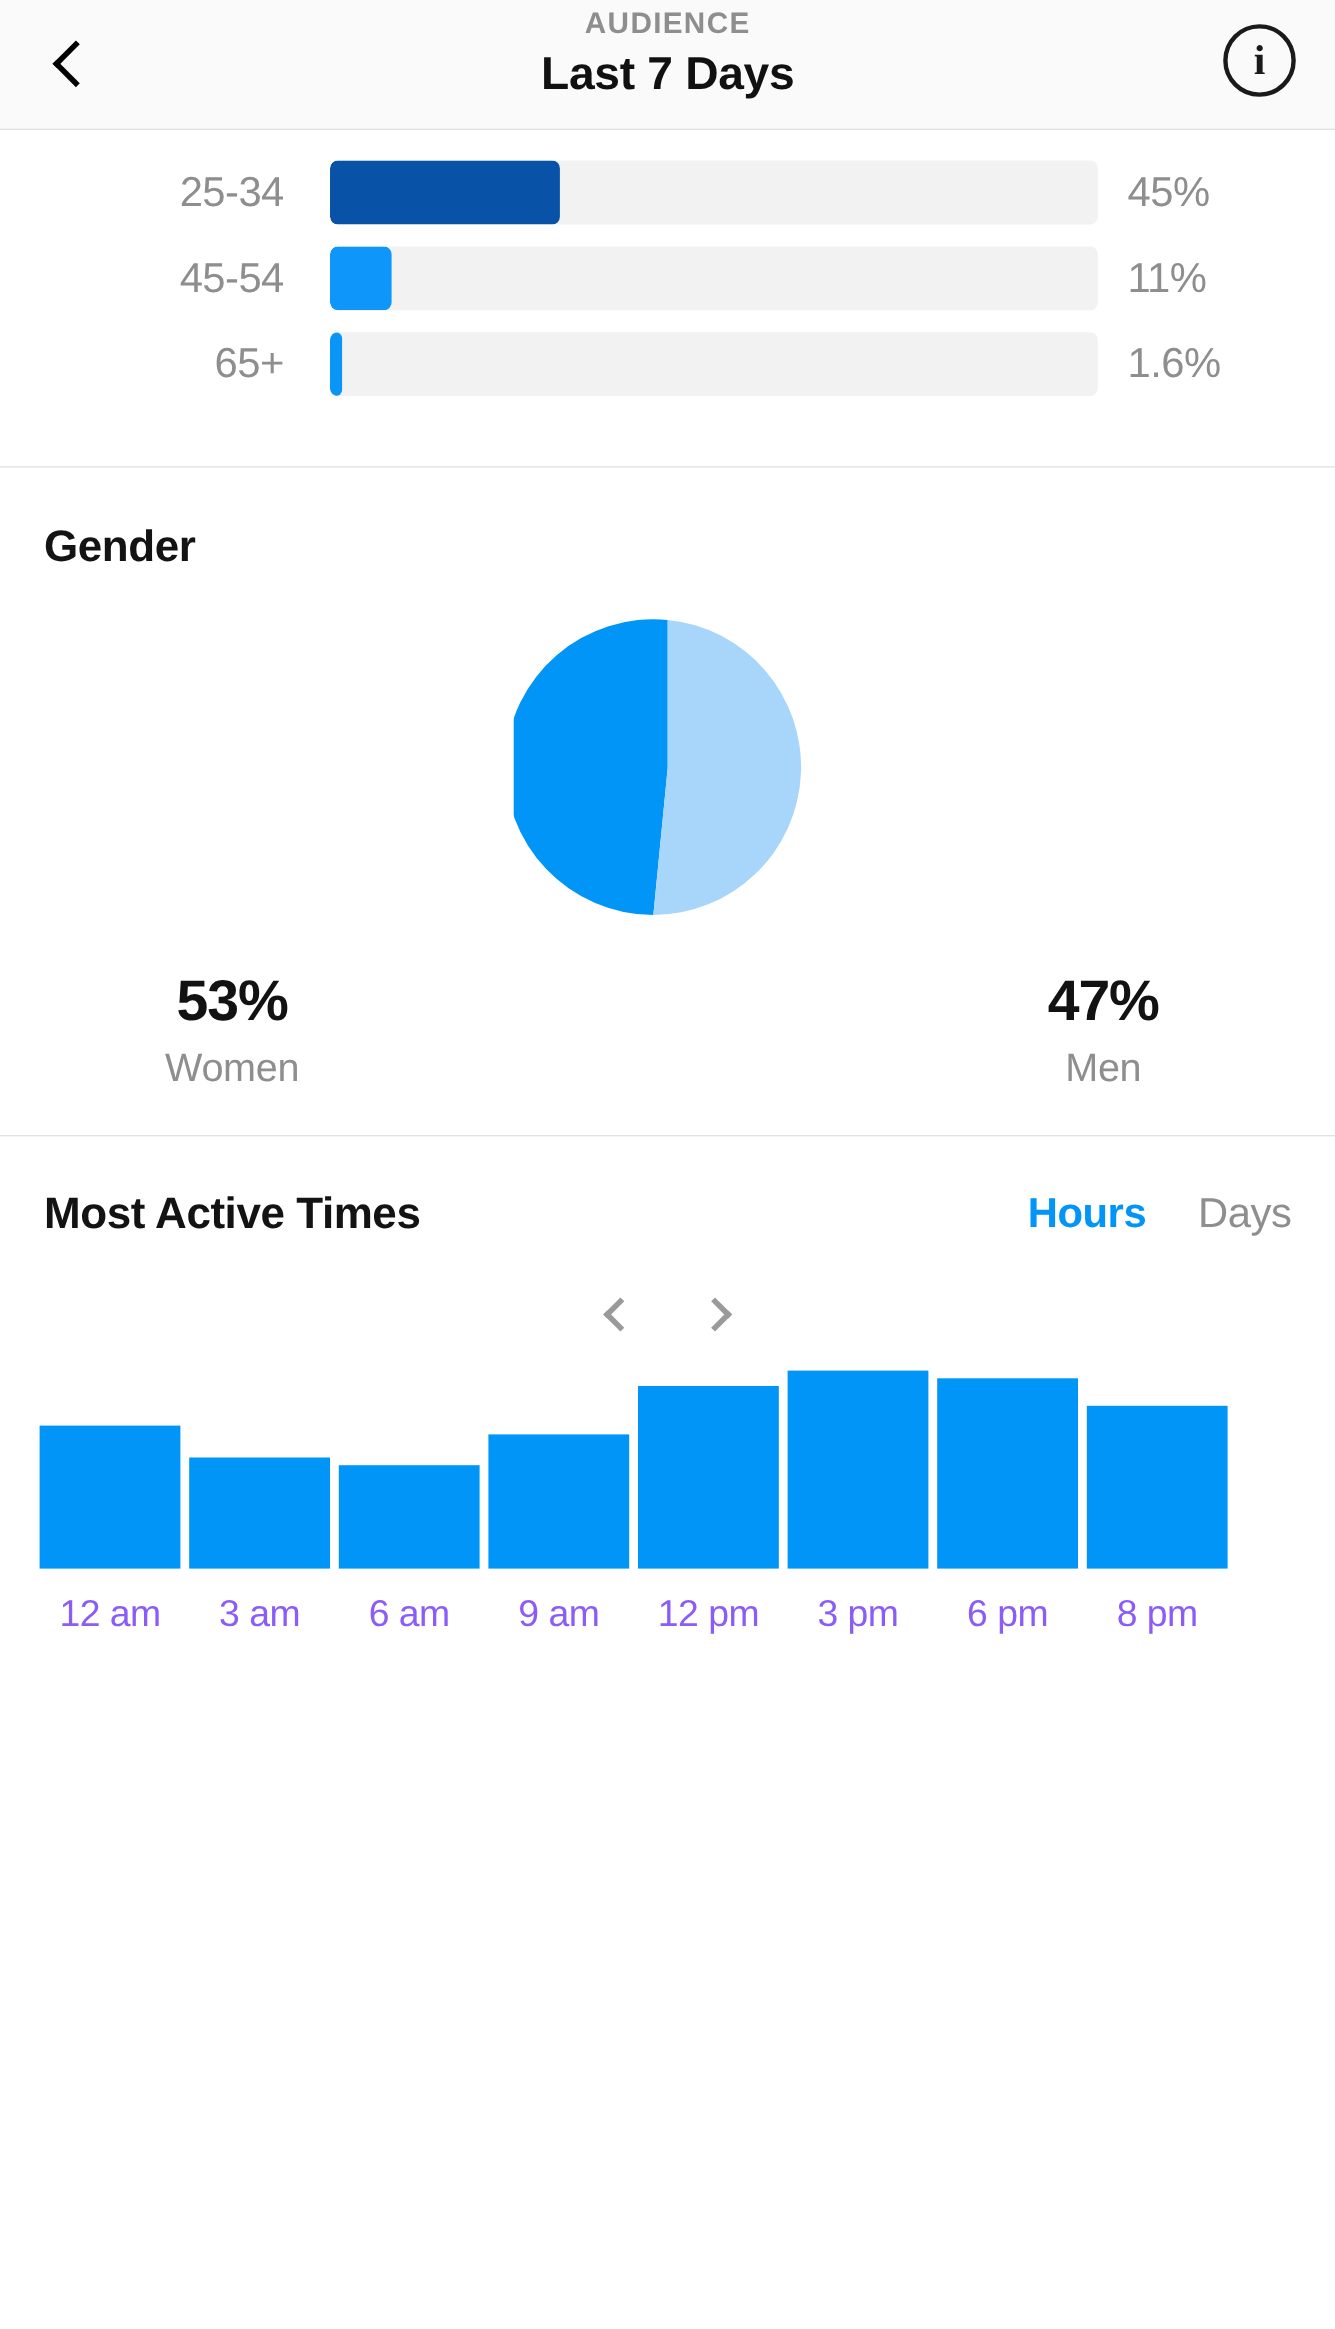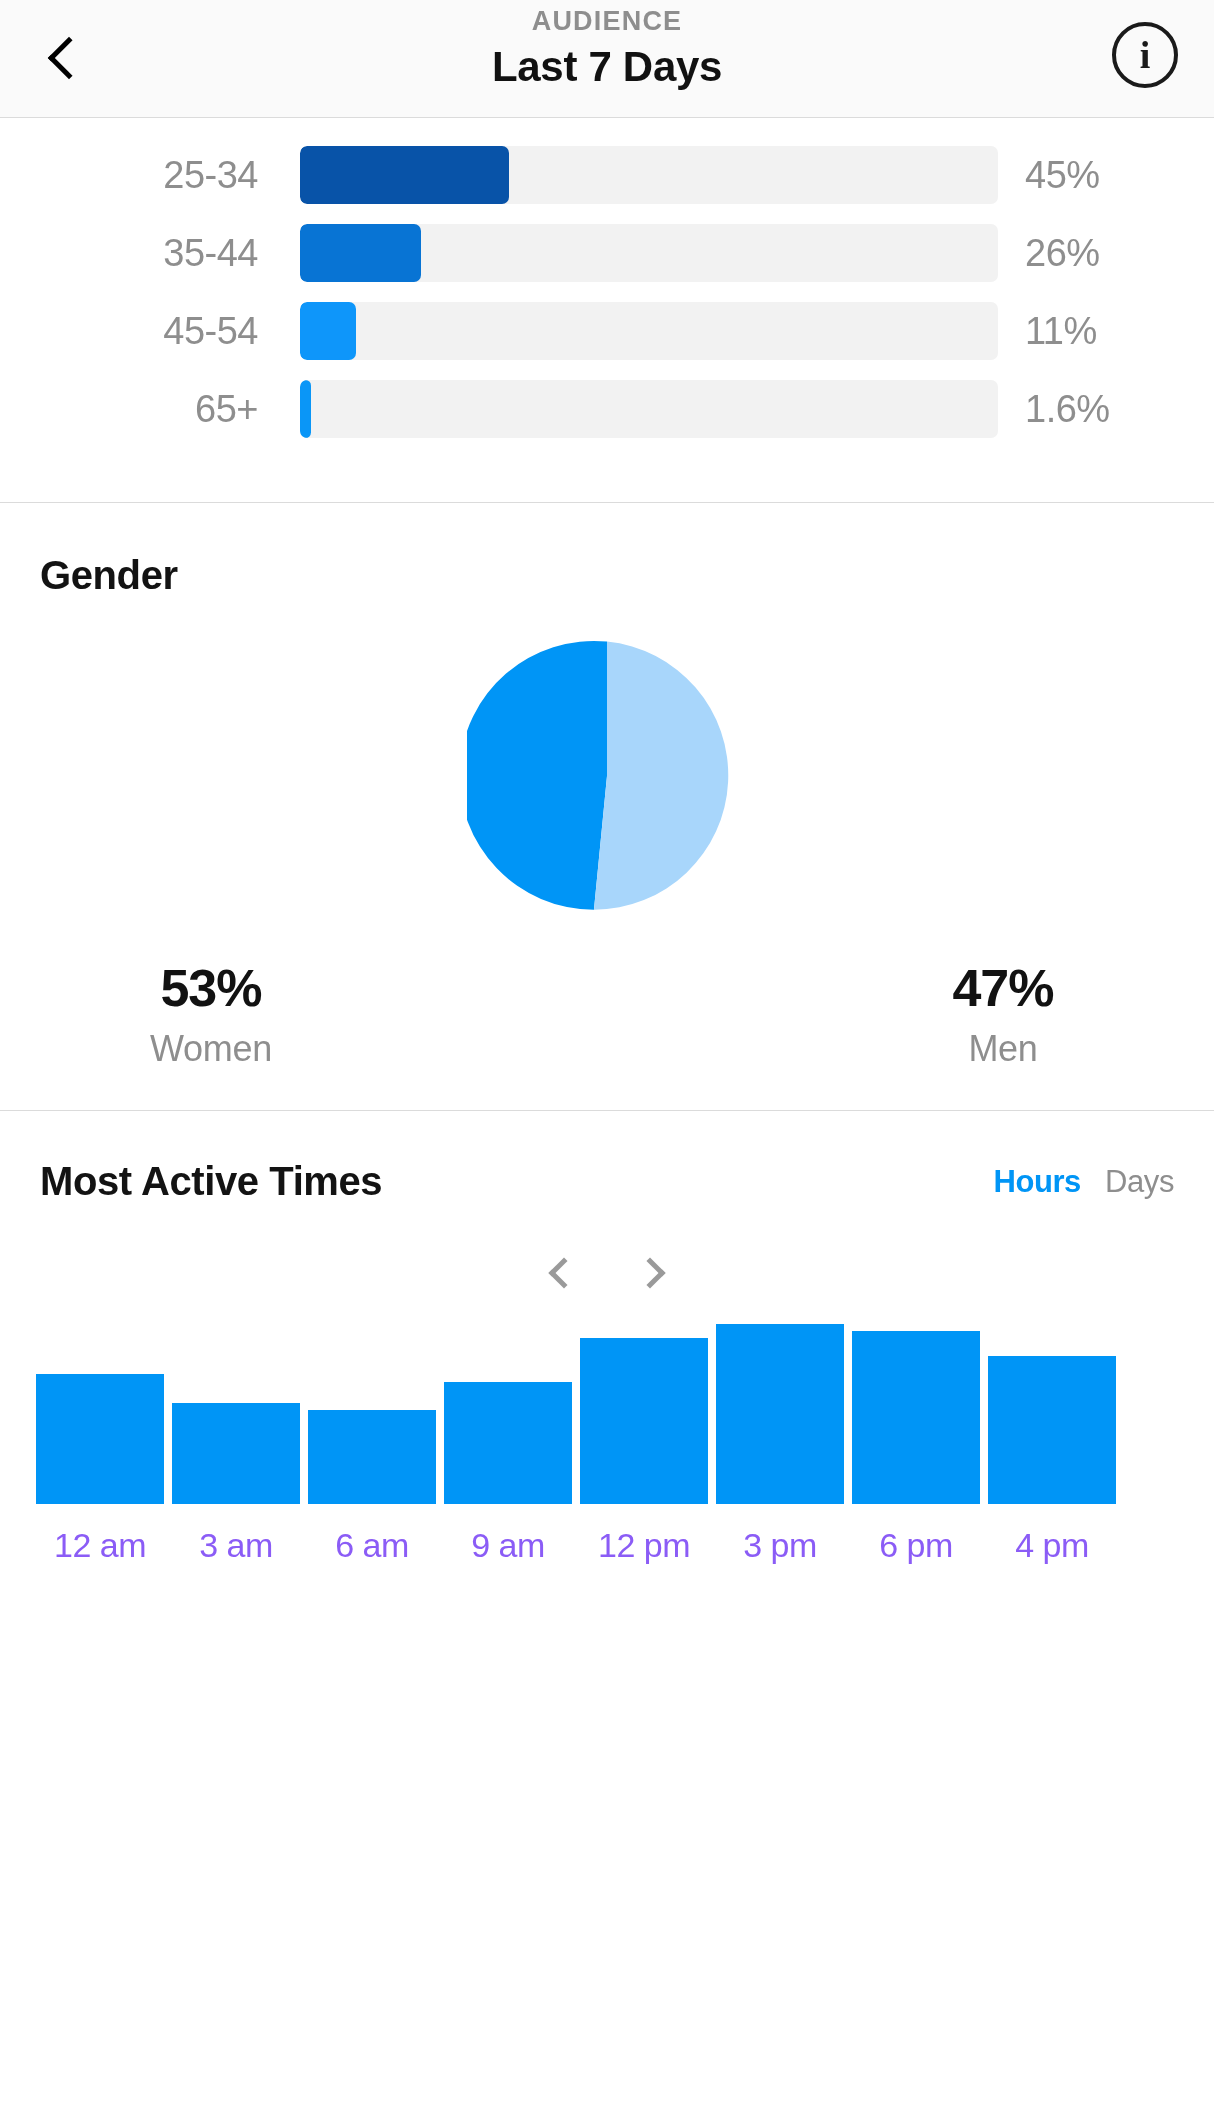--- a/index.html
+++ b/index.html
@@ -145,23 +145,23 @@
     padding:0 40px;
   }
   .times-title {
     font-size:40px;
     font-weight:700;
     color:#131313;
     letter-spacing:-0.4px;
     flex:1;
   }
   .seg {
-    font-size:31px;
+    font-size:38px;
     letter-spacing:-0.4px;
-    margin-left:24px;
+    margin-left:47px;
     text-align:right;
   }
   .seg.active { color:#0095f6; font-weight:600; }
   .seg.inactive { color:#8e8e8e; }
 
   .day-nav {
     display:flex;
     align-items:center;
     justify-content:center;
     margin-top:58px;
@@ -232,27 +232,20 @@
 
 <div class="age-section">
   <div class="age-row">
     <div class="age-label">25-34</div>
     <div class="age-track">
       <div class="age-fill" style="width:30.0%;background:#0853a8"></div>
     </div>
     <div class="age-value">45%</div>
   </div>
 
-  <div class="age-row">
-    <div class="age-label">35-44</div>
-    <div class="age-track">
-      <div class="age-fill" style="width:17.3%;background:#0874d4"></div>
-    </div>
-    <div class="age-value">26%</div>
-  </div>
 
   <div class="age-row">
     <div class="age-label">45-54</div>
     <div class="age-track">
       <div class="age-fill" style="width:8.0%;background:#0e96fa"></div>
     </div>
     <div class="age-value">11%</div>
   </div>
 
 
@@ -323,15 +316,15 @@
   </div>
 
   <div class="hours-labels">
     <div class="hlabel">12 am</div>
     <div class="hlabel">3 am</div>
     <div class="hlabel">6 am</div>
     <div class="hlabel">9 am</div>
     <div class="hlabel">12 pm</div>
     <div class="hlabel">3 pm</div>
     <div class="hlabel">6 pm</div>
-    <div class="hlabel">4 pm</div>
+    <div class="hlabel">8 pm</div>
   </div>
 </div>
 
 </body></html>

